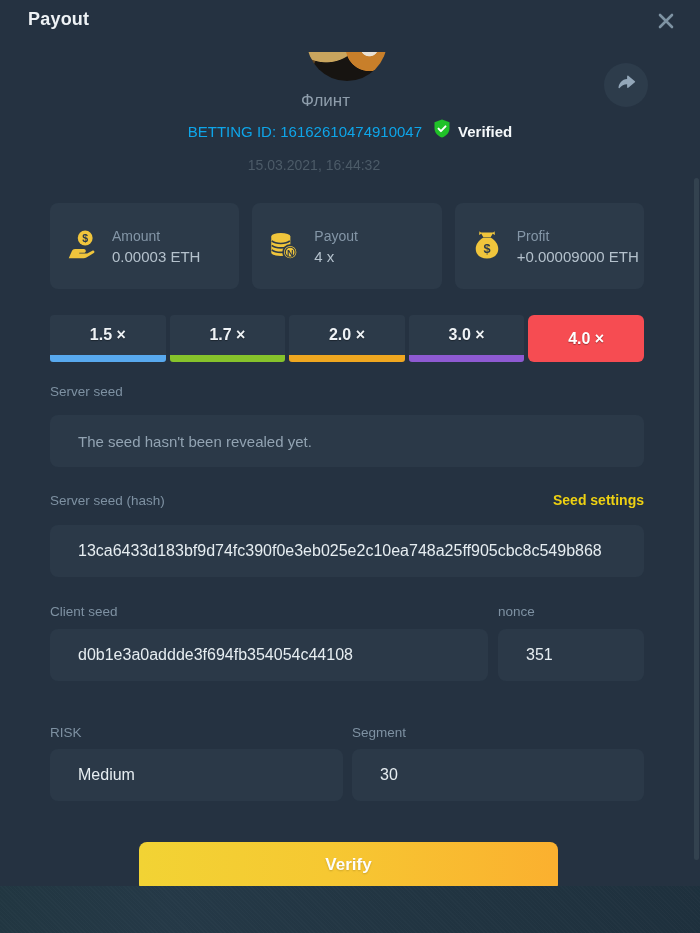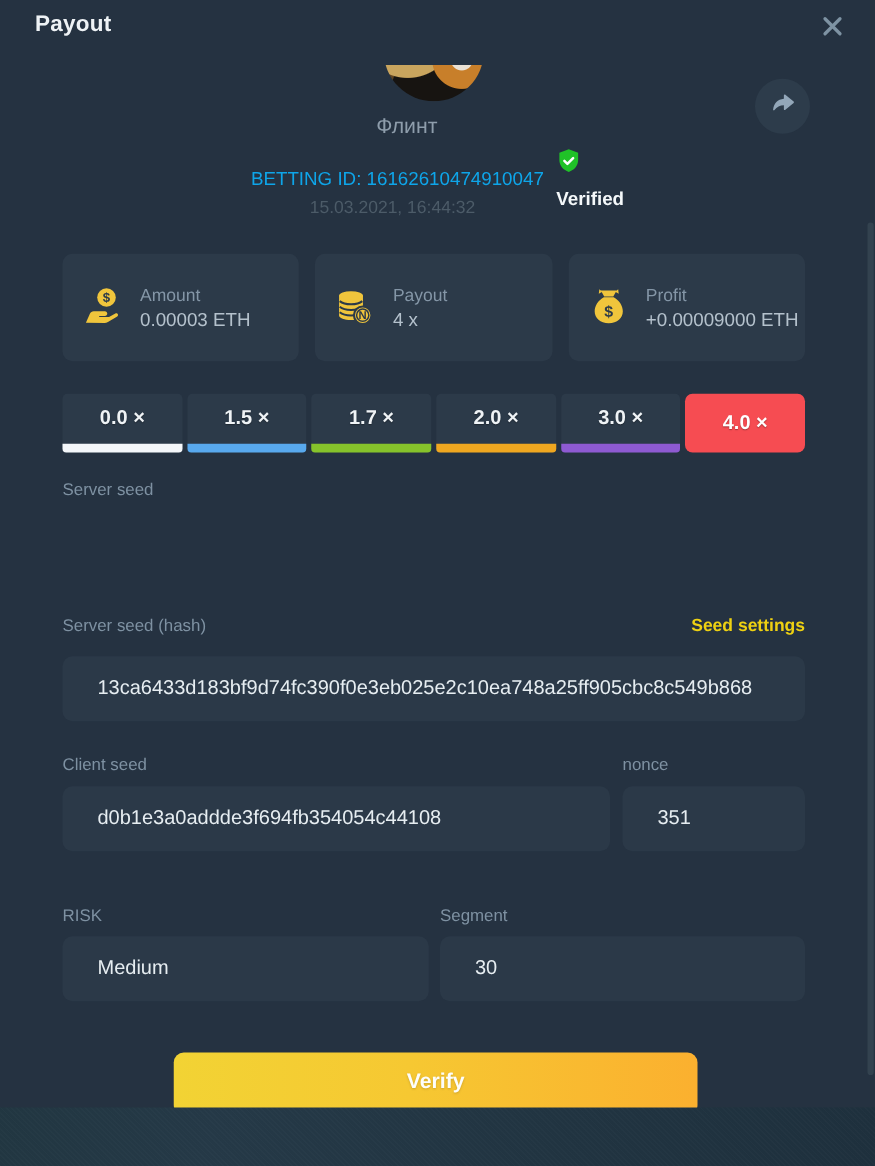--- a/index.html
+++ b/index.html
@@ -31,21 +31,21 @@
       radial-gradient(circle at 78% 58%, #e9e1d4 0 11%, #c87f2a 12% 30%, rgba(0,0,0,0) 31%),
       radial-gradient(circle at 24% 28%, #c9a55e 0 46%, rgba(0,0,0,0) 47%),
       radial-gradient(circle at 52% 95%, #171411 0 42%, rgba(0,0,0,0) 43%),
       linear-gradient(135deg,#b5803a,#3a2a18 60%,#8a4f1d);
   }
   .username{position:absolute;left:0;top:91px;width:651px;text-align:center;font-size:17px;color:#8e9dab;}
   .betting-row{
     position:absolute;left:0;top:118px;width:700px;display:flex;justify-content:center;align-items:center;gap:10px;
   }
   .betting-id{font-size:15px;color:#0ea5e9;}
-  .verified{display:flex;gap:6px;flex-direction:column;}
+  .verified{display:flex;align-items:center;gap:6px;}
   .verified-label{font-size:15px;font-weight:bold;color:#f4f8fa;}
   .bet-date{position:absolute;left:0;top:157px;width:628px;text-align:center;font-size:14px;color:#4c5b68;}
   .share-btn{
     position:absolute;left:604px;top:63px;width:44px;height:44px;border-radius:50%;
     background:#2d3c4b;display:flex;align-items:center;justify-content:center;cursor:pointer;
   }
   
   .cards{position:absolute;left:50px;top:203px;width:594px;height:86px;display:flex;gap:13px;}
   .card{
     flex:1;background:#2c3a49;border-radius:8px;display:flex;align-items:center;padding-left:15px;box-sizing:border-box;
@@ -170,24 +170,20 @@
         </span>
         <span>
           <div class="lbl">Profit</div>
           <div class="val">+0.00009000 ETH</div>
         </span>
       </div>
     </div>
 
     <div class="multis">
       <div class="mseg">
-        <span>0.0 ×</span>
-        <div class="bar" style="background-color: rgb(244, 247, 250);"></div>
-      </div>
-      <div class="mseg">
         <span>1.5 ×</span>
         <div class="bar" style="background-color: rgb(88, 169, 238);"></div>
       </div>
       <div class="mseg">
         <span>1.7 ×</span>
         <div class="bar" style="background-color: rgb(134, 195, 43);"></div>
       </div>
       <div class="mseg">
         <span>2.0 ×</span>
         <div class="bar" style="background-color: rgb(239, 167, 32);"></div>
@@ -196,20 +192,23 @@
         <span>3.0 ×</span>
         <div class="bar" style="background-color: rgb(142, 90, 210);"></div>
       </div>
       <div class="mseg selected" style="background-color: rgb(246, 76, 82);">
         <span>4.0 ×</span>
         
       </div>
     </div>
 
     <div class="flabel" style="left:50px;top:384px;">Server seed</div>
+    <div class="field" style="left:50px;top:415px;width:594px;">
+      <span class="dimtext">The seed hasn't been revealed yet.</span>
+    </div>
 
     <div class="flabel" style="left:50px;top:493px;">Server seed (hash)</div>
     <div class="seed-settings">Seed settings</div>
     <div class="field" style="left:50px;top:525px;width:594px;">
       <span class="brighttext">13ca6433d183bf9d74fc390f0e3eb025e2c10ea748a25ff905cbc8c549b868</span>
     </div>
 
     <div class="flabel" style="left:50px;top:604px;">Client seed</div>
     <div class="flabel" style="left:498px;top:604px;">nonce</div>
     <div class="field" style="left:50px;top:629px;width:438px;">

